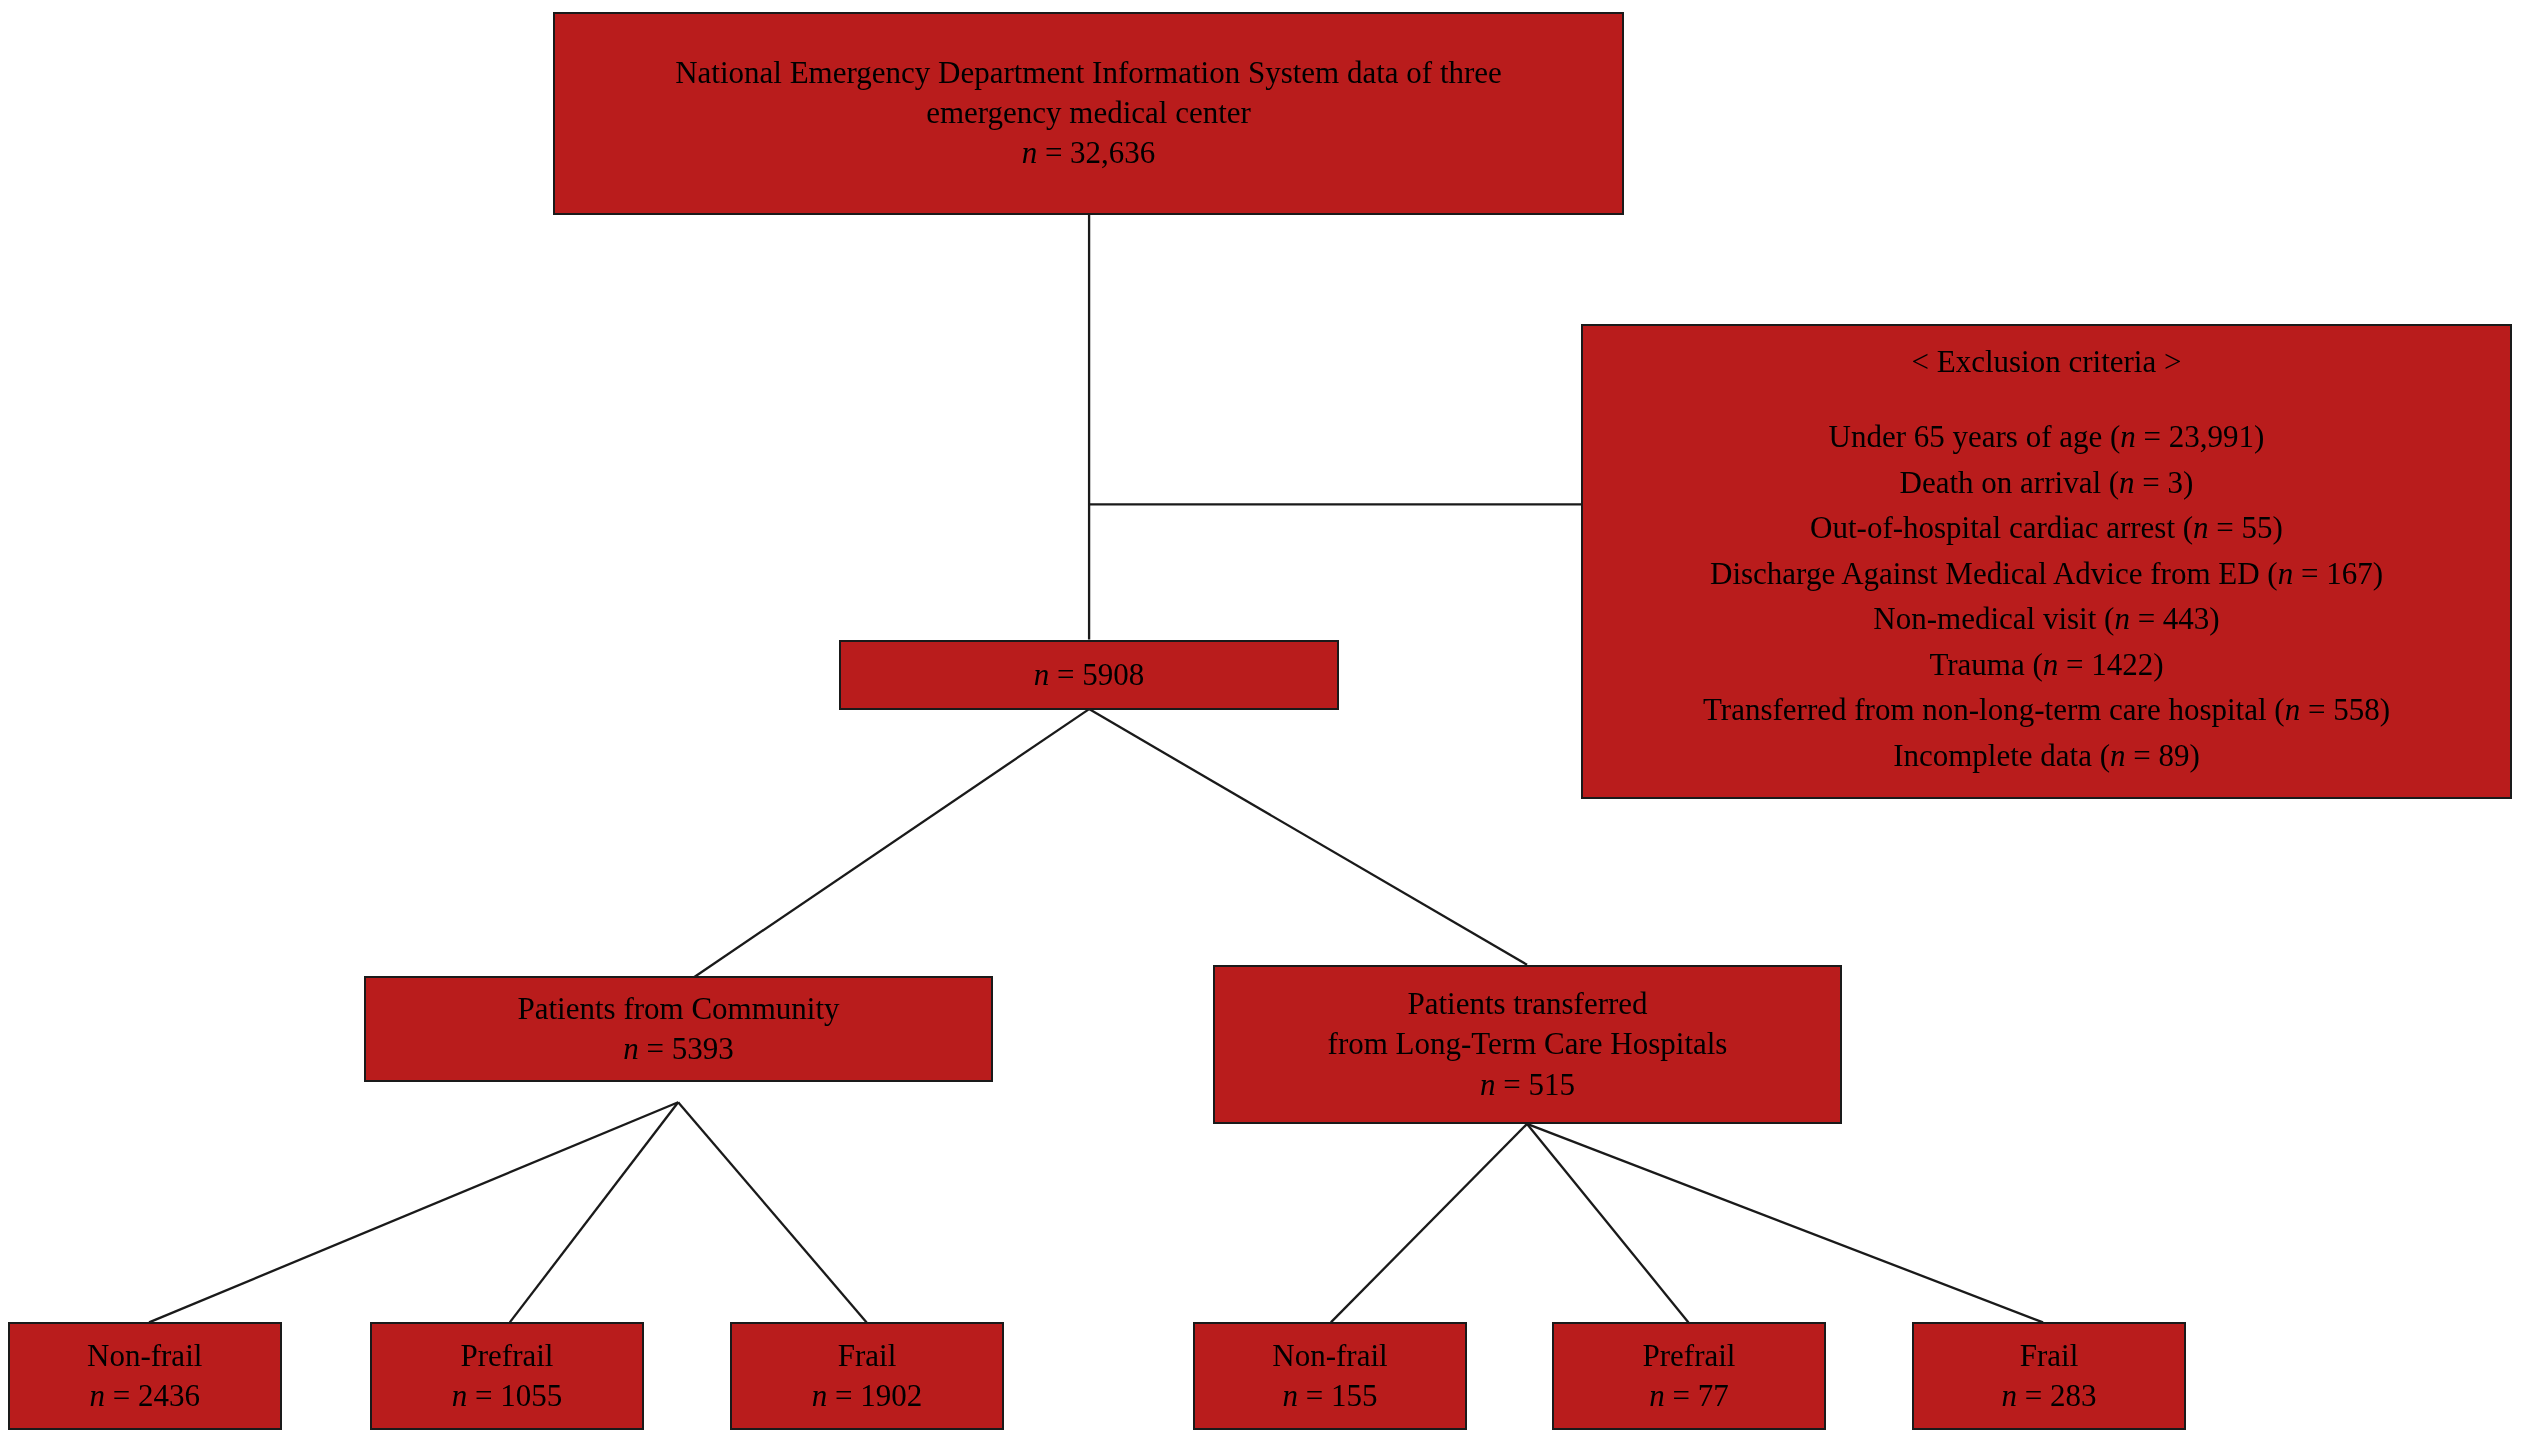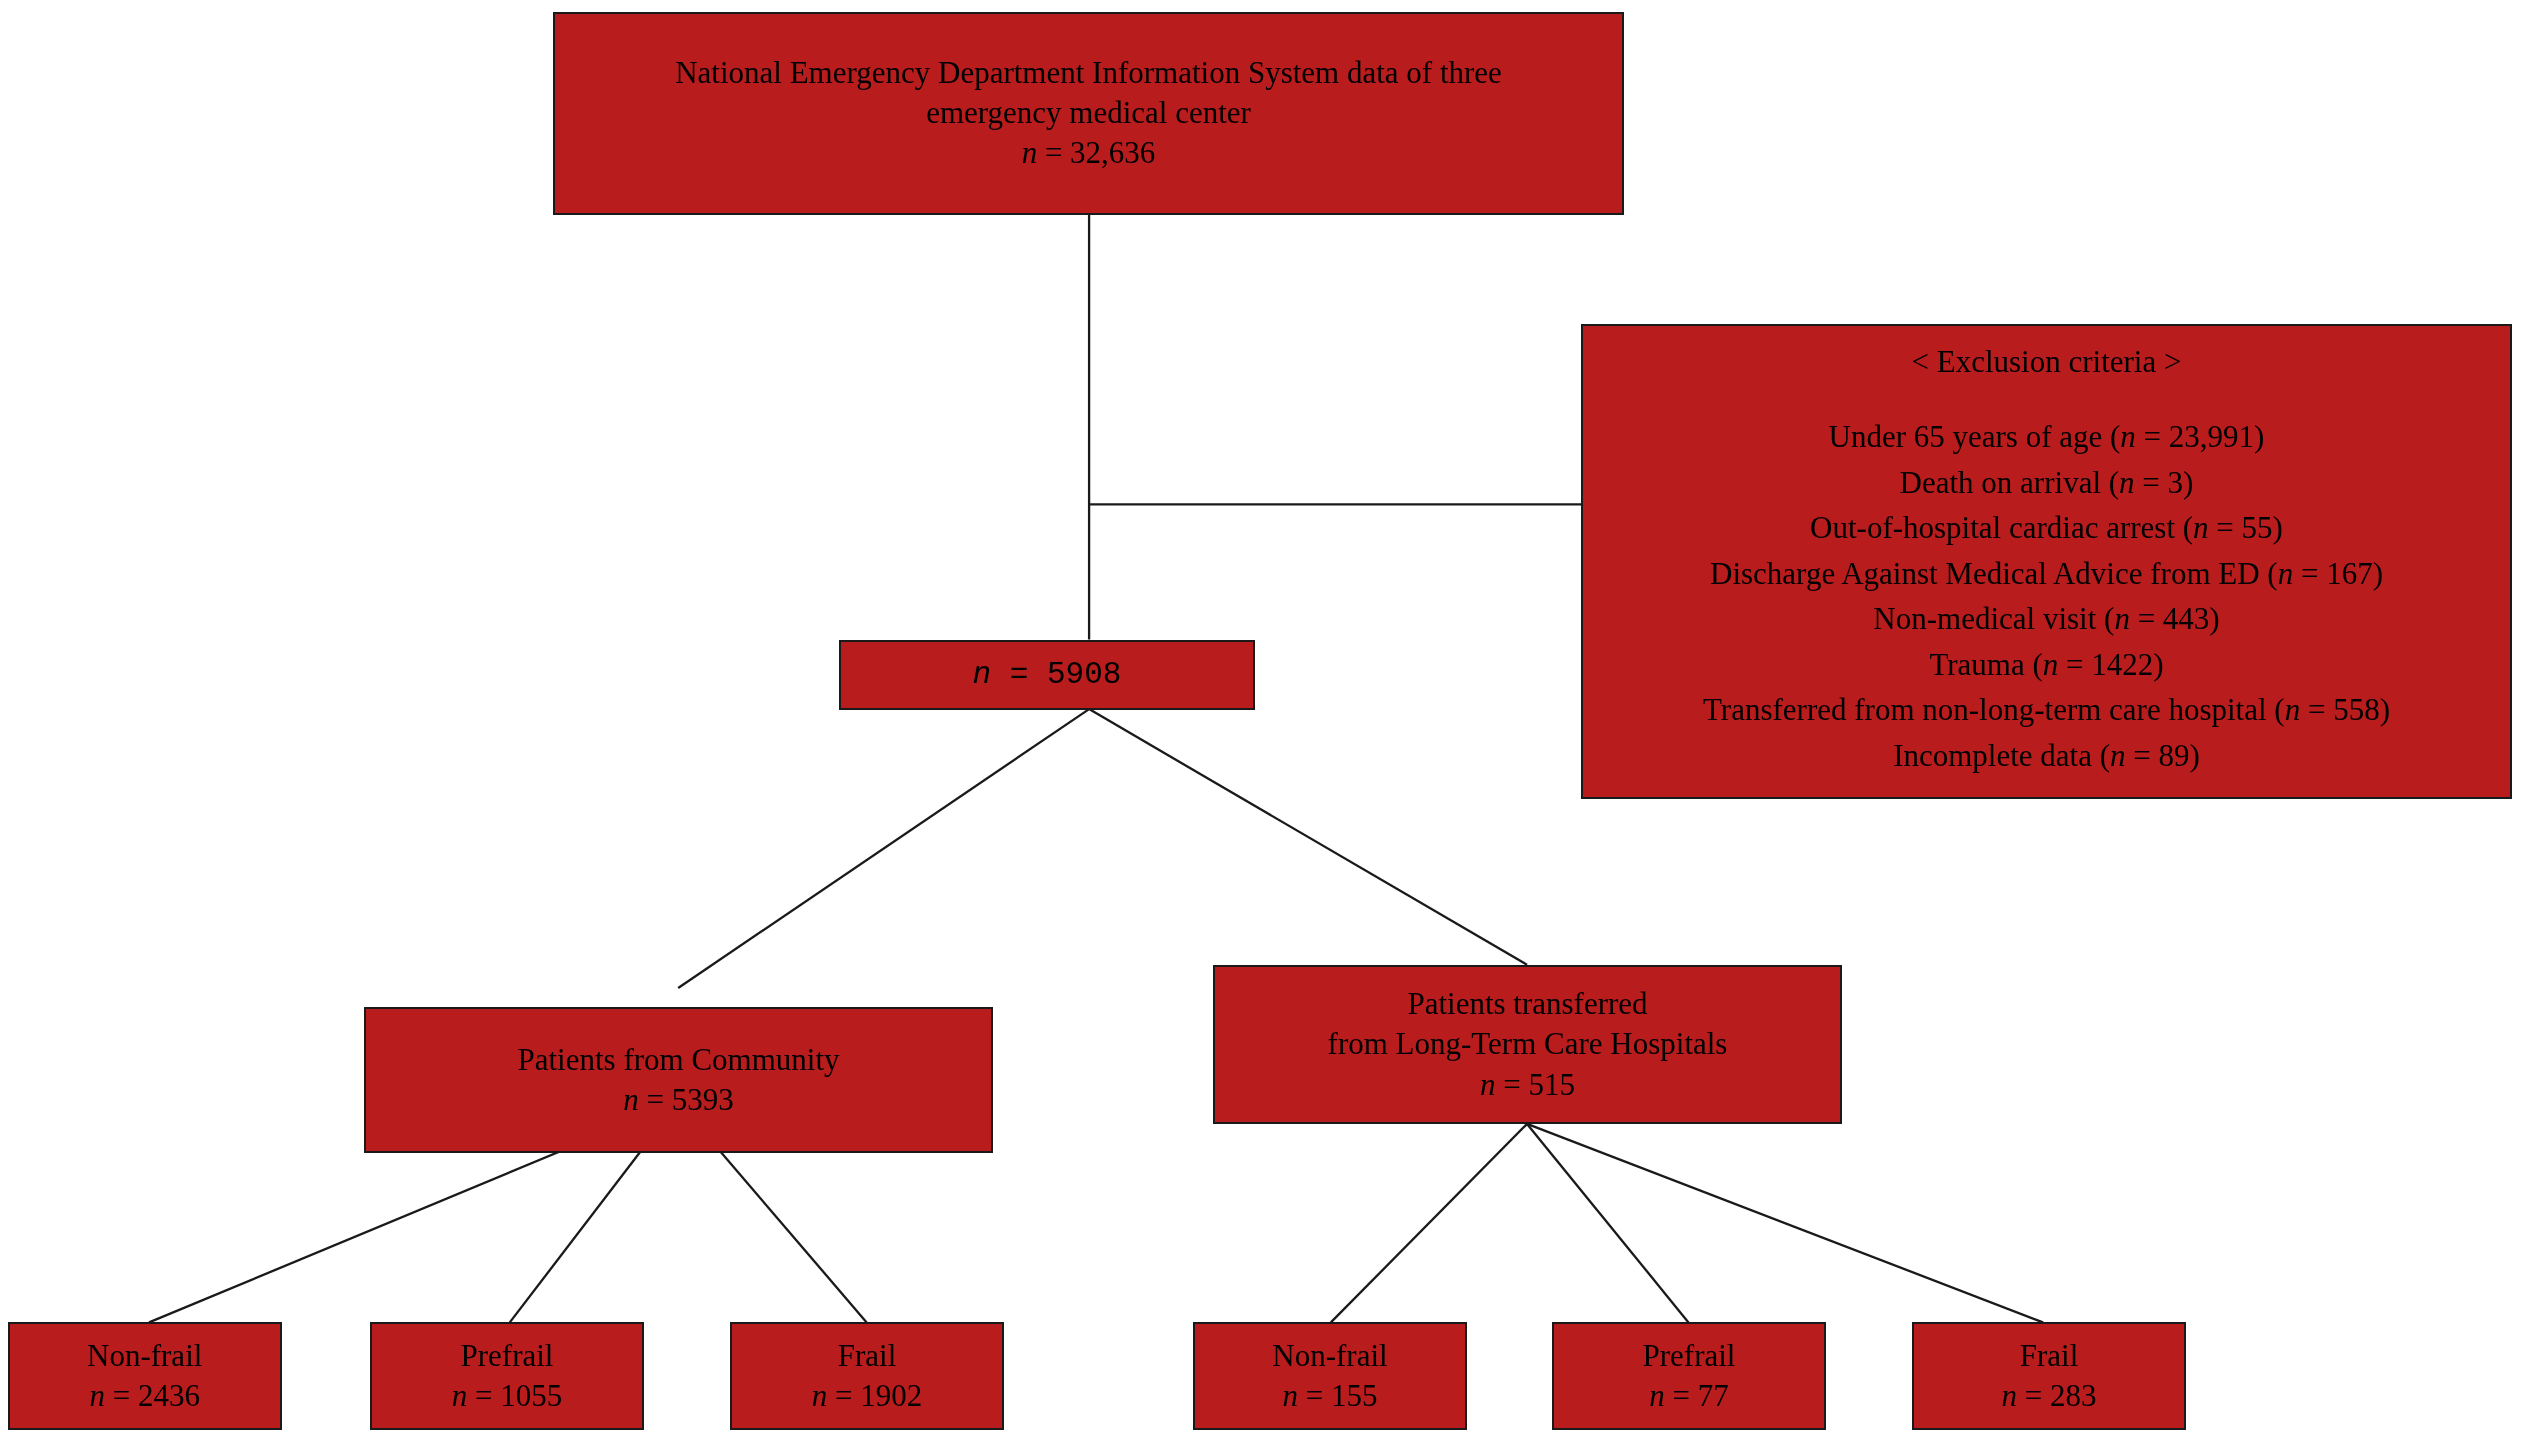--- a/index.html
+++ b/index.html
@@ -107,25 +107,25 @@
       <span class="line">Death on arrival (<i class="var">n</i> = 3)</span>
       <span class="line">Out-of-hospital cardiac arrest (<i class="var">n</i> = 55)</span>
       <span class="line">Discharge Against Medical Advice from ED (<i class="var">n</i> = 167)</span>
       <span class="line">Non-medical visit (<i class="var">n</i> = 443)</span>
       <span class="line">Trauma (<i class="var">n</i> = 1422)</span>
       <span class="line">Transferred from non-long-term care hospital (<i class="var">n</i> = 558)</span>
       <span class="line">Incomplete data (<i class="var">n</i> = 89)</span>
     </div>
   </div>
 
-  <div class="node" style="left:839px; top:640px; width:416px; height:70px;font-family:Liberation Mono, monospace;">
+  <div class="node" style="left:839px; top:640px; width:500px; height:70px;">
     <span class="line"><i class="var">n</i> = 5908</span>
   </div>
 
-  <div class="node" style="left:364px; top:1007px; width:629px; height:146px;">
+  <div class="node" style="left:364px; top:976px; width:629px; height:106px;">
     <span class="line">Patients from Community</span>
     <span class="line"><i class="var">n</i> = 5393</span>
   </div>
 
   <div class="node" style="left:1213px; top:965px; width:629px; height:159px;">
     <span class="line">Patients transferred</span>
     <span class="line">from Long-Term Care Hospitals</span>
     <span class="line"><i class="var">n</i> = 515</span>
   </div>
 

